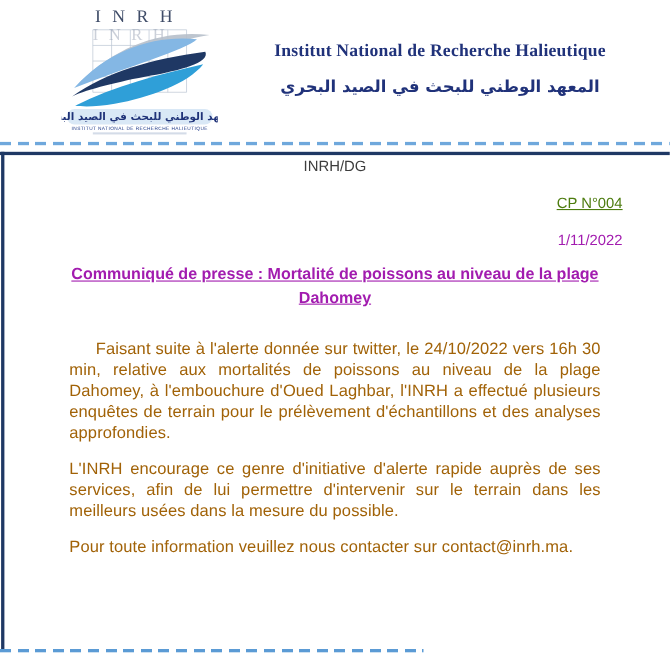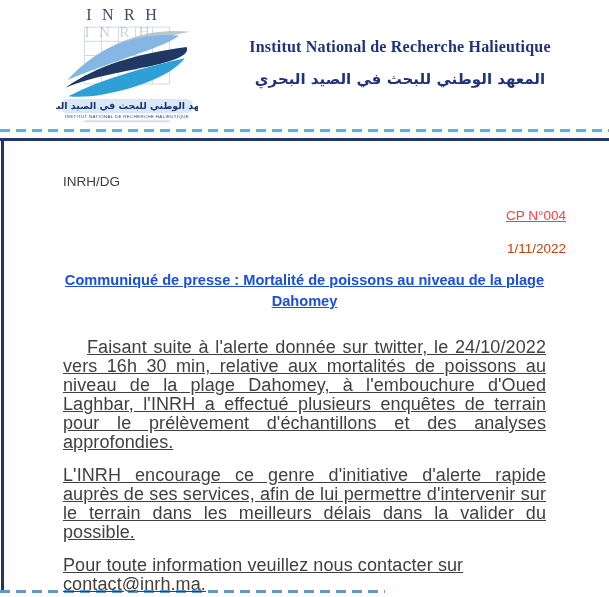--- a/index.html
+++ b/index.html
@@ -30,33 +30,33 @@
   }
   .rule-solid { position:absolute; top:138px; left:0; width:609px; height:3px; background:#1f3864; }
   .vline-left { position:absolute; top:138px; left:1px; width:3px; height:452px; background:#1f3864; }
   .dash-bottom {
     position:absolute; bottom:4px; left:0; width:385px; height:3px;
     background:repeating-linear-gradient(90deg,#5b9bd5 0 10px, transparent 10px 16px);
   }
 
   
   .content { position:absolute; top:142px; left:0; width:609px; padding:0 63px; box-sizing:border-box; }
-  .ref { margin-top:32px; font-size:13.5px; color:#3d3d3d; }
+  .ref { margin-top:1px; font-size:13.5px; color:#3d3d3d;text-align:center; }
   .meta { text-align:right; margin-right:-20px; }
-  .cp-num { display:inline-block; margin-top:19px; font-size:13.5px; text-decoration:underline; color:#ef4444;text-align:center; }
-  .date { margin-top:17px; font-size:13.5px; color:#c2410c; }
+  .cp-num { display:inline-block; margin-top:19px; font-size:13.5px; text-decoration:underline; color:#4d7c0f;text-align:center; }
+  .date { margin-top:17px; font-size:13.5px; color:#a21caf; }
   .doc-title {
     margin:14px auto 0 auto; max-width:492px; text-align:center;
     font-size:14.6px; font-weight:bold; line-height:21px;
-    color:#1d4ed8; text-decoration:underline;
+    color:#a21caf; text-decoration:underline;
   }
   .paras { margin-top:26px; }
   .paras p {
-    margin:0 0 14px 0; font-size:18px; line-height:19px;
-    text-align:justify; color:#404040; letter-spacing:.1px;text-decoration:underline;
+    margin:0 0 14px 0; font-size:15px; line-height:19px;
+    text-align:justify; color:#a16207; letter-spacing:.1px;
   }
   .paras p.indent { text-indent:24px; }
   .paras p.last { text-align:left; }
 
   
   .logo svg { display:block; }
 </style>
 </head>
 <body>
 
@@ -116,18 +116,18 @@
 
     <div class="meta">
       <span class="cp-num">CP N°004</span>
       <div class="date">1/11/2022</div>
     </div>
 
     <div class="doc-title">Communiqué de presse : Mortalité de poissons au niveau de la plage Dahomey</div>
 
     <div class="paras">
       <p class="indent">Faisant suite à l'alerte donnée sur twitter, le 24/10/2022 vers 16h 30 min, relative aux mortalités de poissons au niveau de la plage Dahomey, à l'embouchure d'Oued Laghbar, l'INRH a effectué plusieurs enquêtes de terrain pour le prélèvement d'échantillons et des analyses approfondies.</p>
-      <p>L'INRH encourage ce genre d'initiative d'alerte rapide auprès de ses services, afin de lui permettre d'intervenir sur le terrain dans les meilleurs délais dans la valider du possible.</p>
+      <p>L'INRH encourage ce genre d'initiative d'alerte rapide auprès de ses services, afin de lui permettre d'intervenir sur le terrain dans les meilleurs usées dans la mesure du possible.</p>
       <p class="last">Pour toute information veuillez nous contacter sur contact@inrh.ma.</p>
     </div>
 
   </div>
 </div>
 
 </body></html>

